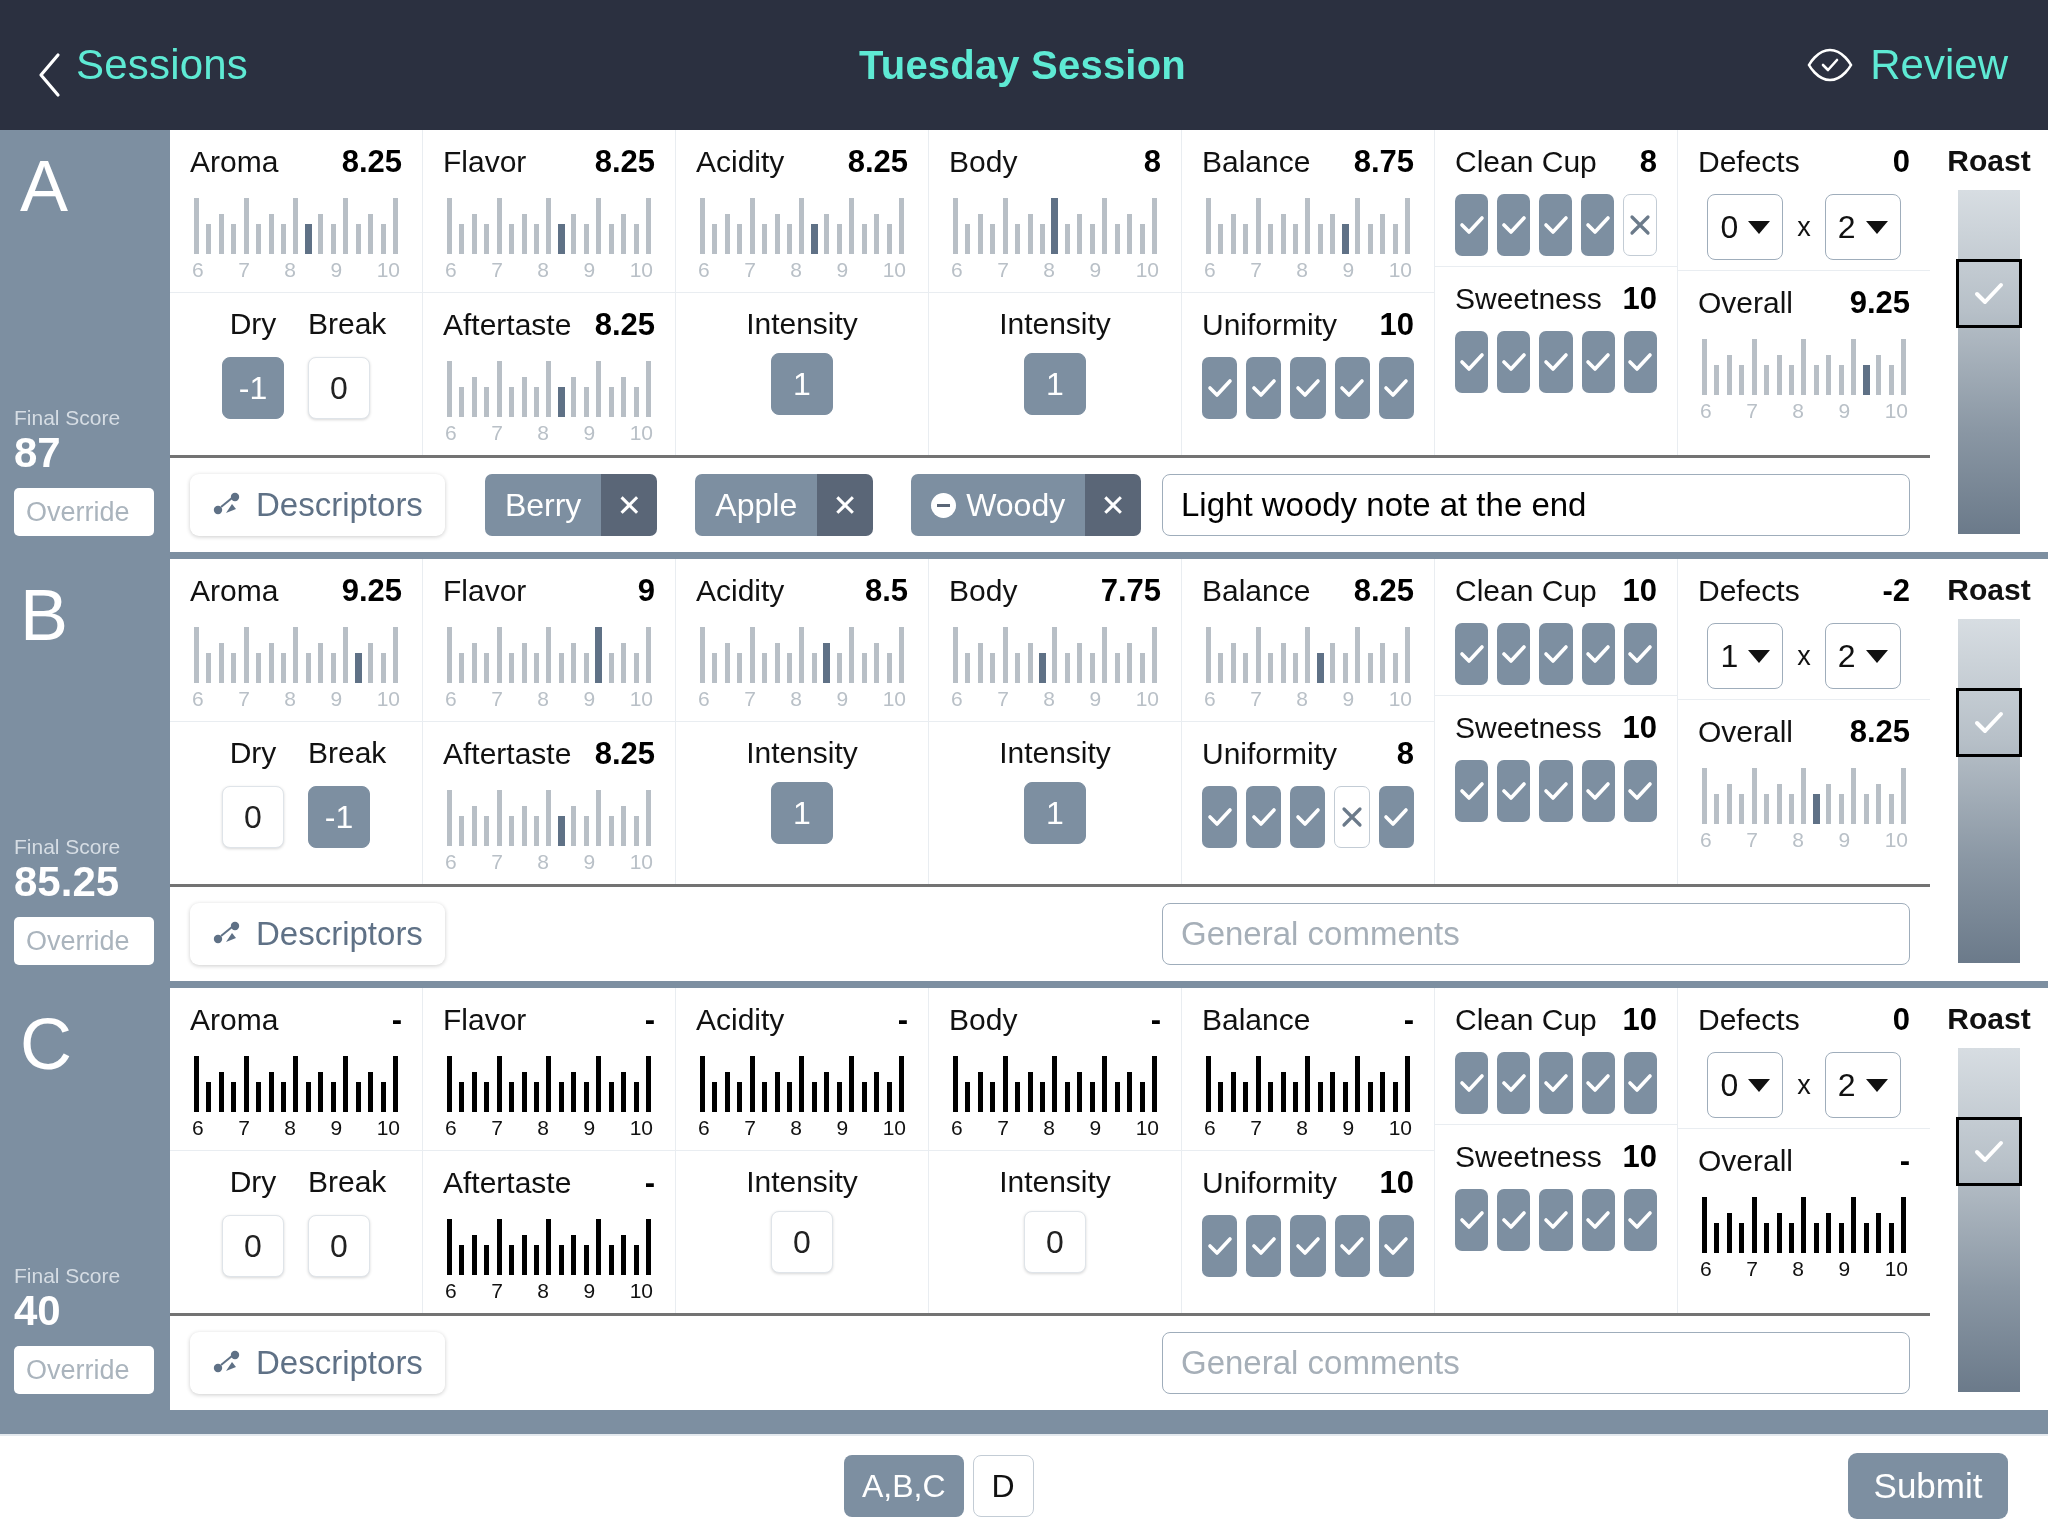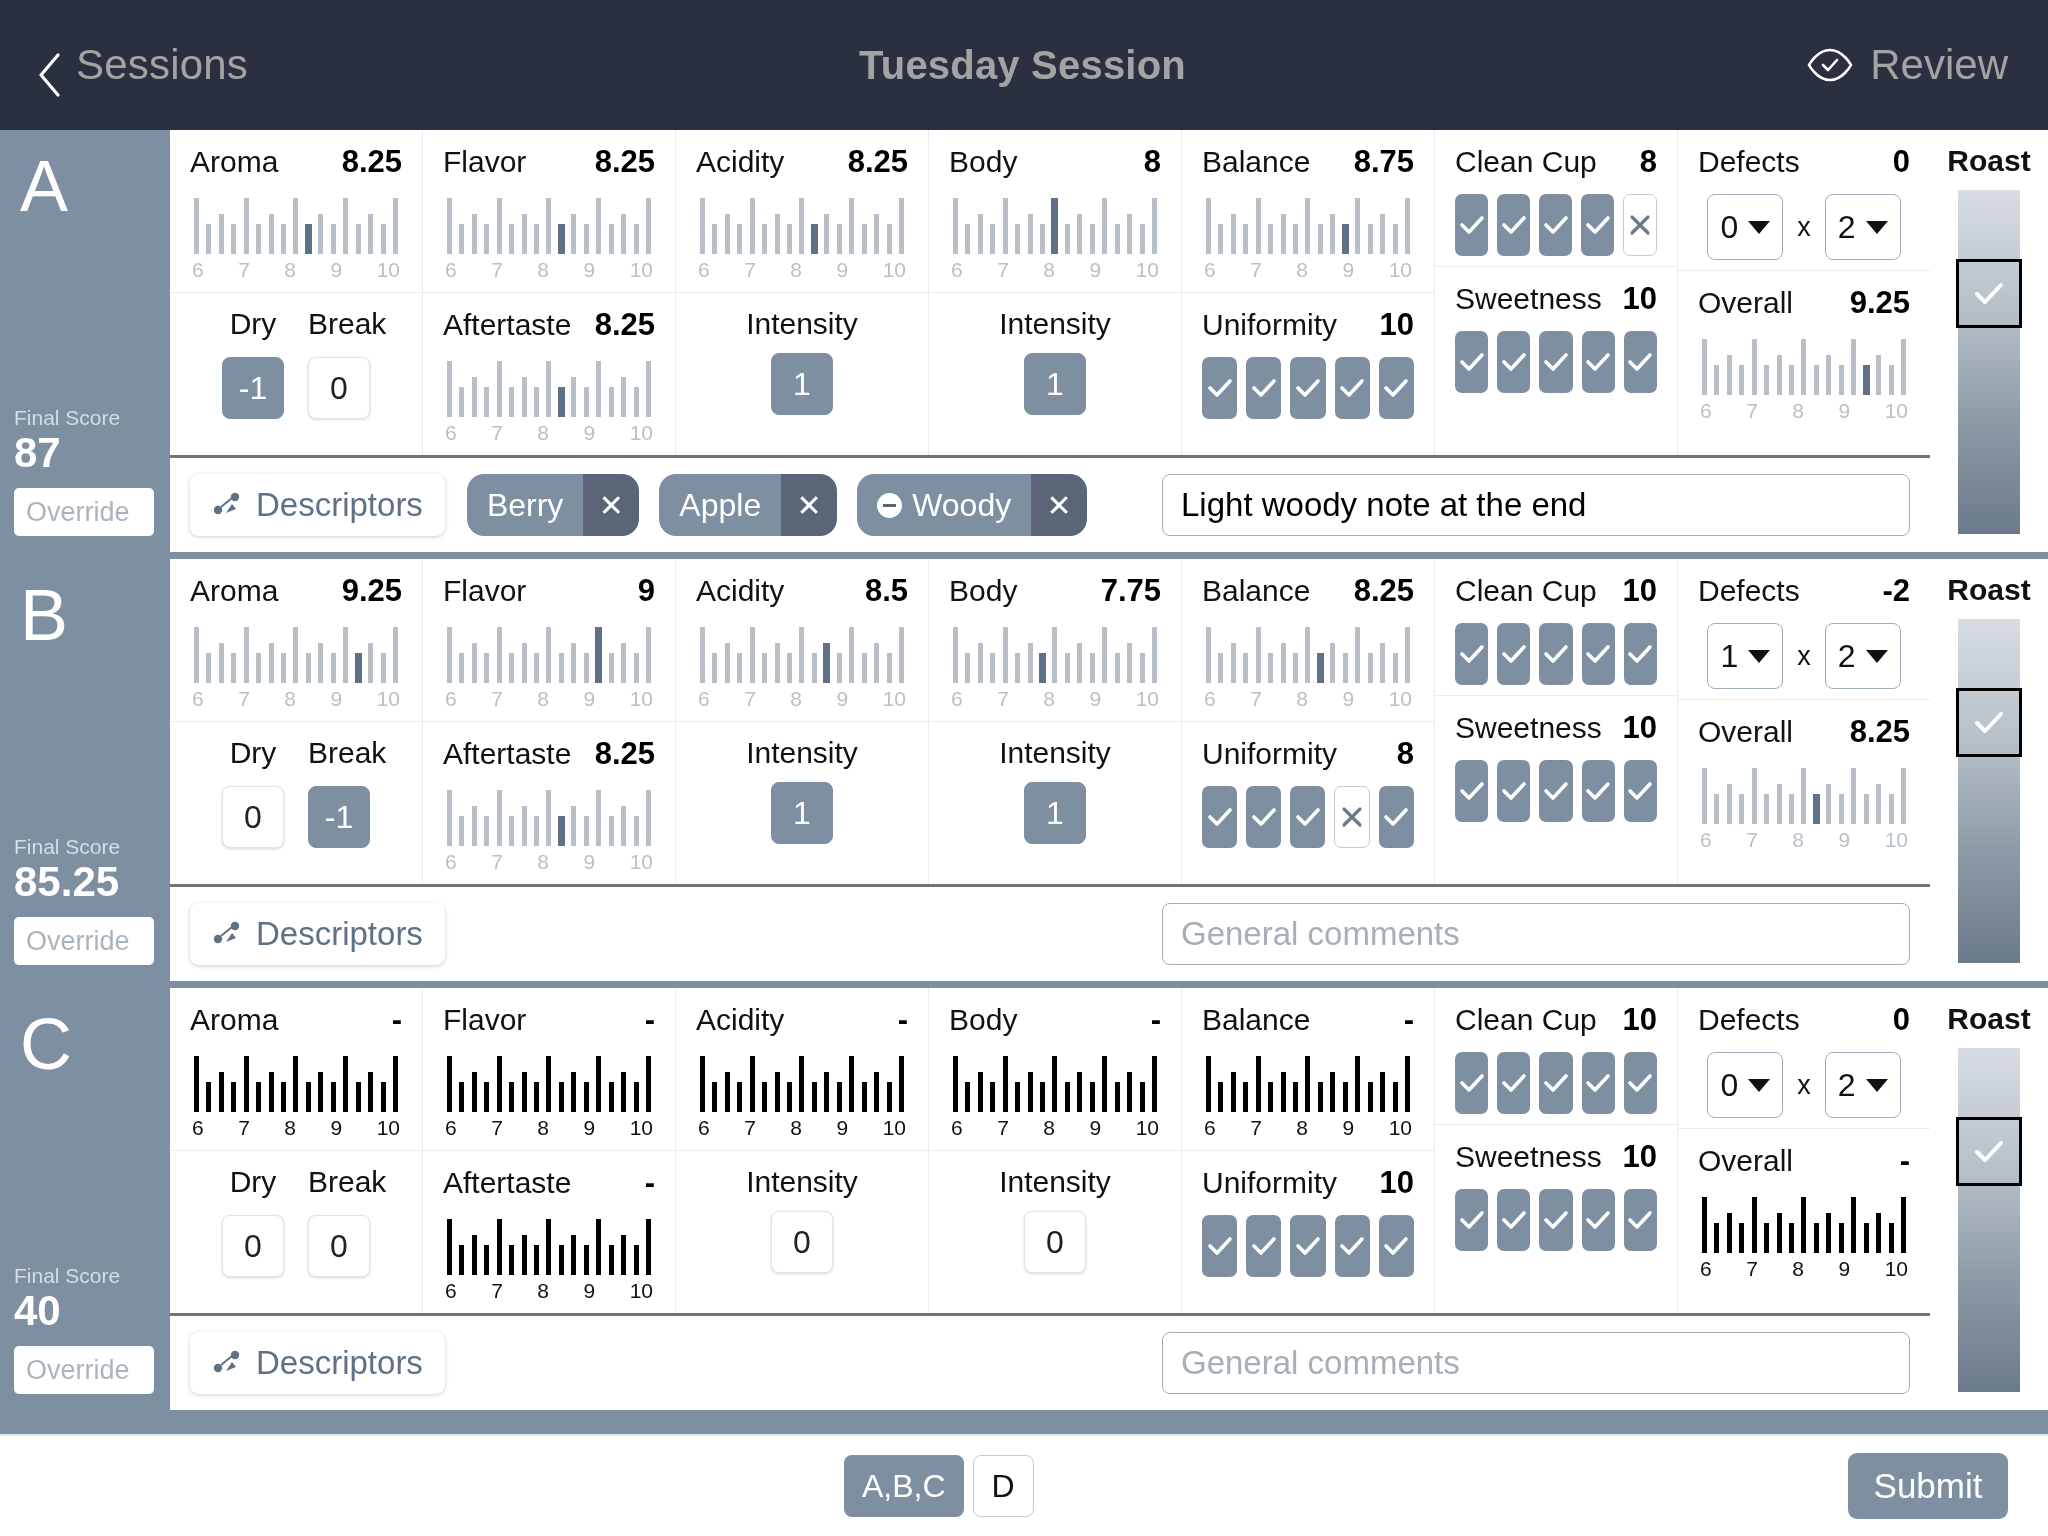--- a/index.html
+++ b/index.html
@@ -6,21 +6,21 @@
   body{
     width:2048px;height:1536px;overflow:hidden;
     font-family:"Liberation Sans", sans-serif;
     background:#ffffff;
     -webkit-font-smoothing:antialiased;
   }
   .app{width:2048px;height:1536px;display:flex;flex-direction:column;}
 
   
   .topbar{
-    height:130px;flex:0 0 130px;background:#2b3040;color:#a3a3a3;
+    height:130px;flex:0 0 130px;background:#2b3040;color:#5eead4;
     display:flex;align-items:center;position:relative;
   }
   .back-btn{display:flex;align-items:center;gap:14px;margin-left:36px;cursor:pointer;}
   .chev{width:26px;height:26px;display:block;}
   .chev svg{display:block;}
   .back-label{font-size:42px;font-weight:400;letter-spacing:.2px;}
   .title{
     position:absolute;left:0;right:3px;text-align:center;
     font-size:40px;font-weight:700;letter-spacing:.2px;pointer-events:none;
   }
@@ -133,21 +133,21 @@
   .descrow{
     display:flex;align-items:center;gap:0;padding:16px 20px 16px 20px;box-sizing:border-box;
     border-top:3px solid #737373;
   }
   .descbtn{
     background:#fff;border-radius:9px;box-shadow:0 1px 4px rgba(0,0,0,.2);
     height:62px;display:flex;align-items:center;gap:14px;padding:0 22px;box-sizing:border-box;
   }
   .descbtn .dlabel{font-size:33px;color:#5f7186;}
   .tags{display:flex;gap:20px;margin-left:22px;}
-  .tag{display:flex;height:62px;border-radius:17px;overflow:hidden;}
+  .tag{display:flex;height:62px;border-radius:7px;overflow:hidden;margin-left:18px;}
   .tag .tlabel{
     background:#7d8fa1;color:#fff;font-size:32px;display:flex;align-items:center;gap:10px;
     padding:0 20px;
   }
   .tag .tx{
     background:#5a6677;color:#fff;width:56px;display:flex;align-items:center;justify-content:center;
     font-size:30px;
   }
   .negdot{width:25px;height:25px;border-radius:50%;background:#fff;display:inline-flex;align-items:center;justify-content:center;}
   .negdot i{display:block;width:13px;height:3px;background:#5a6677;}

